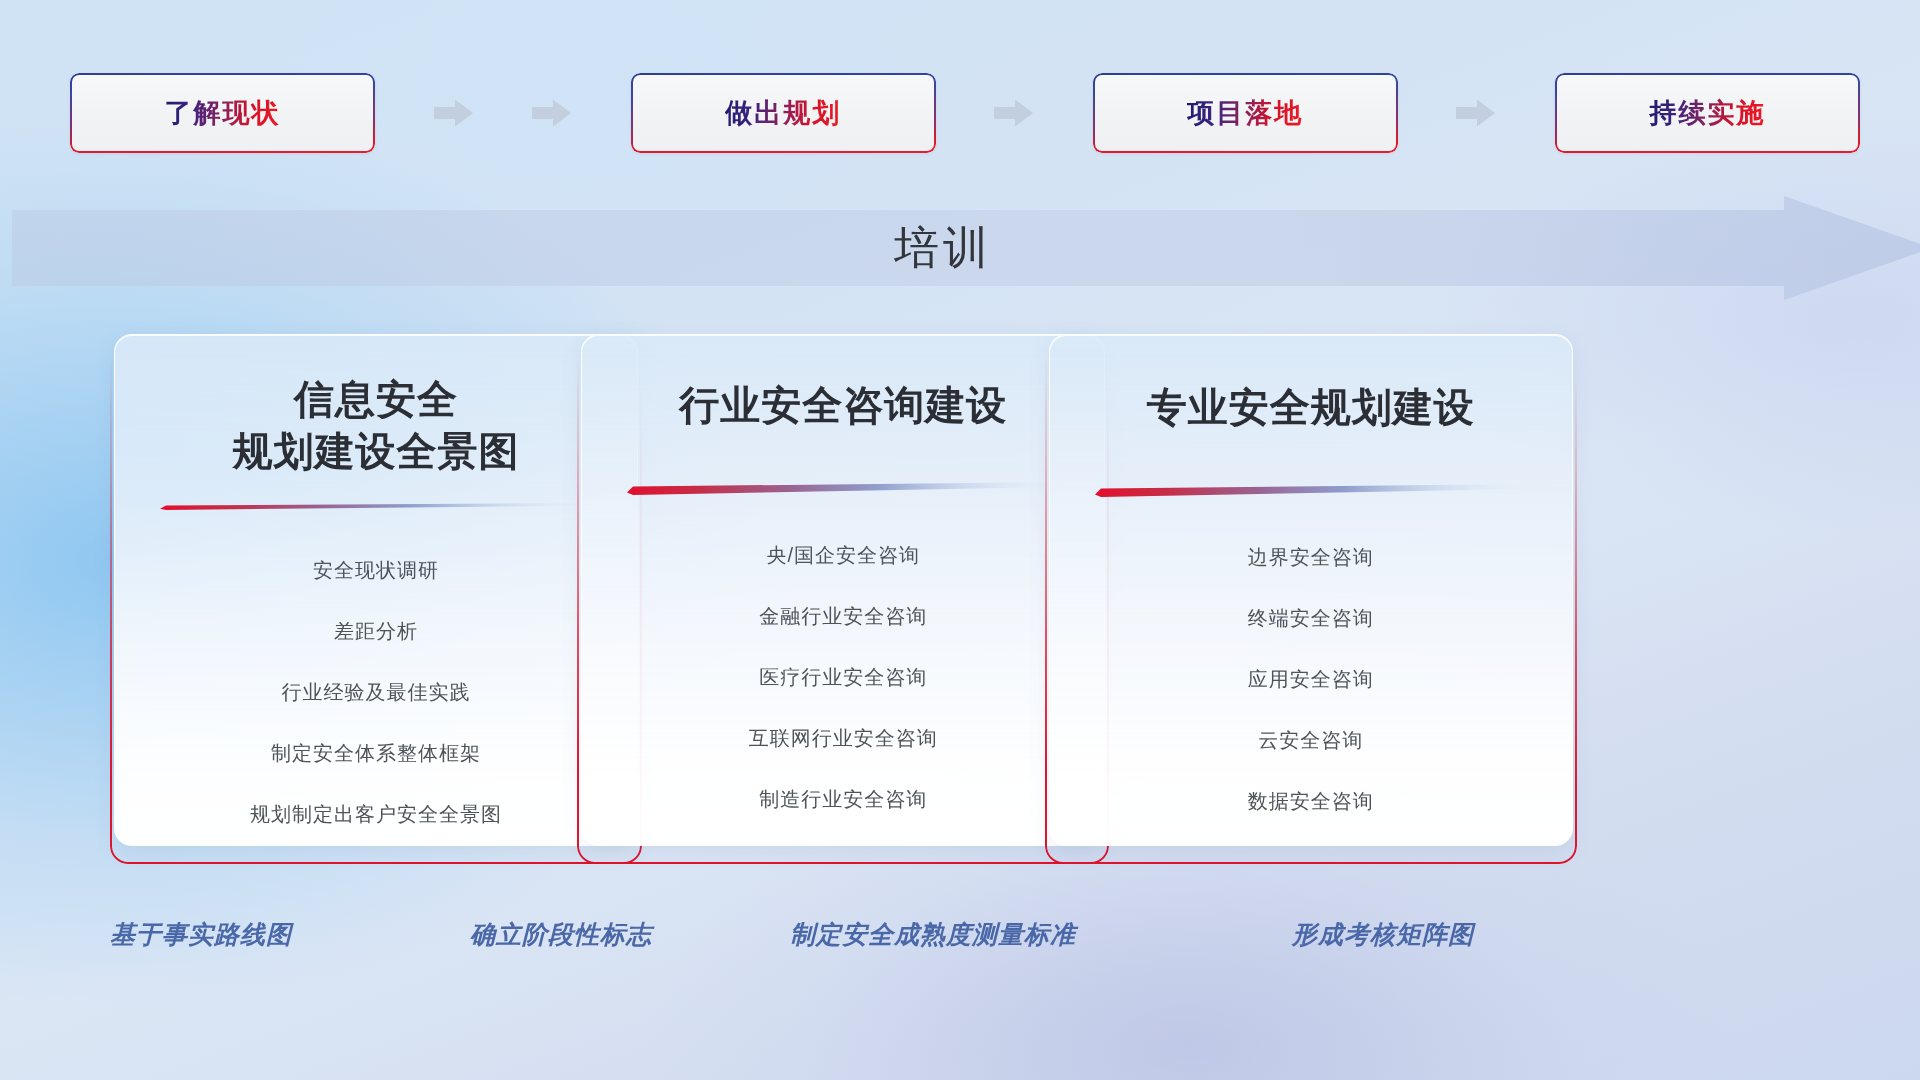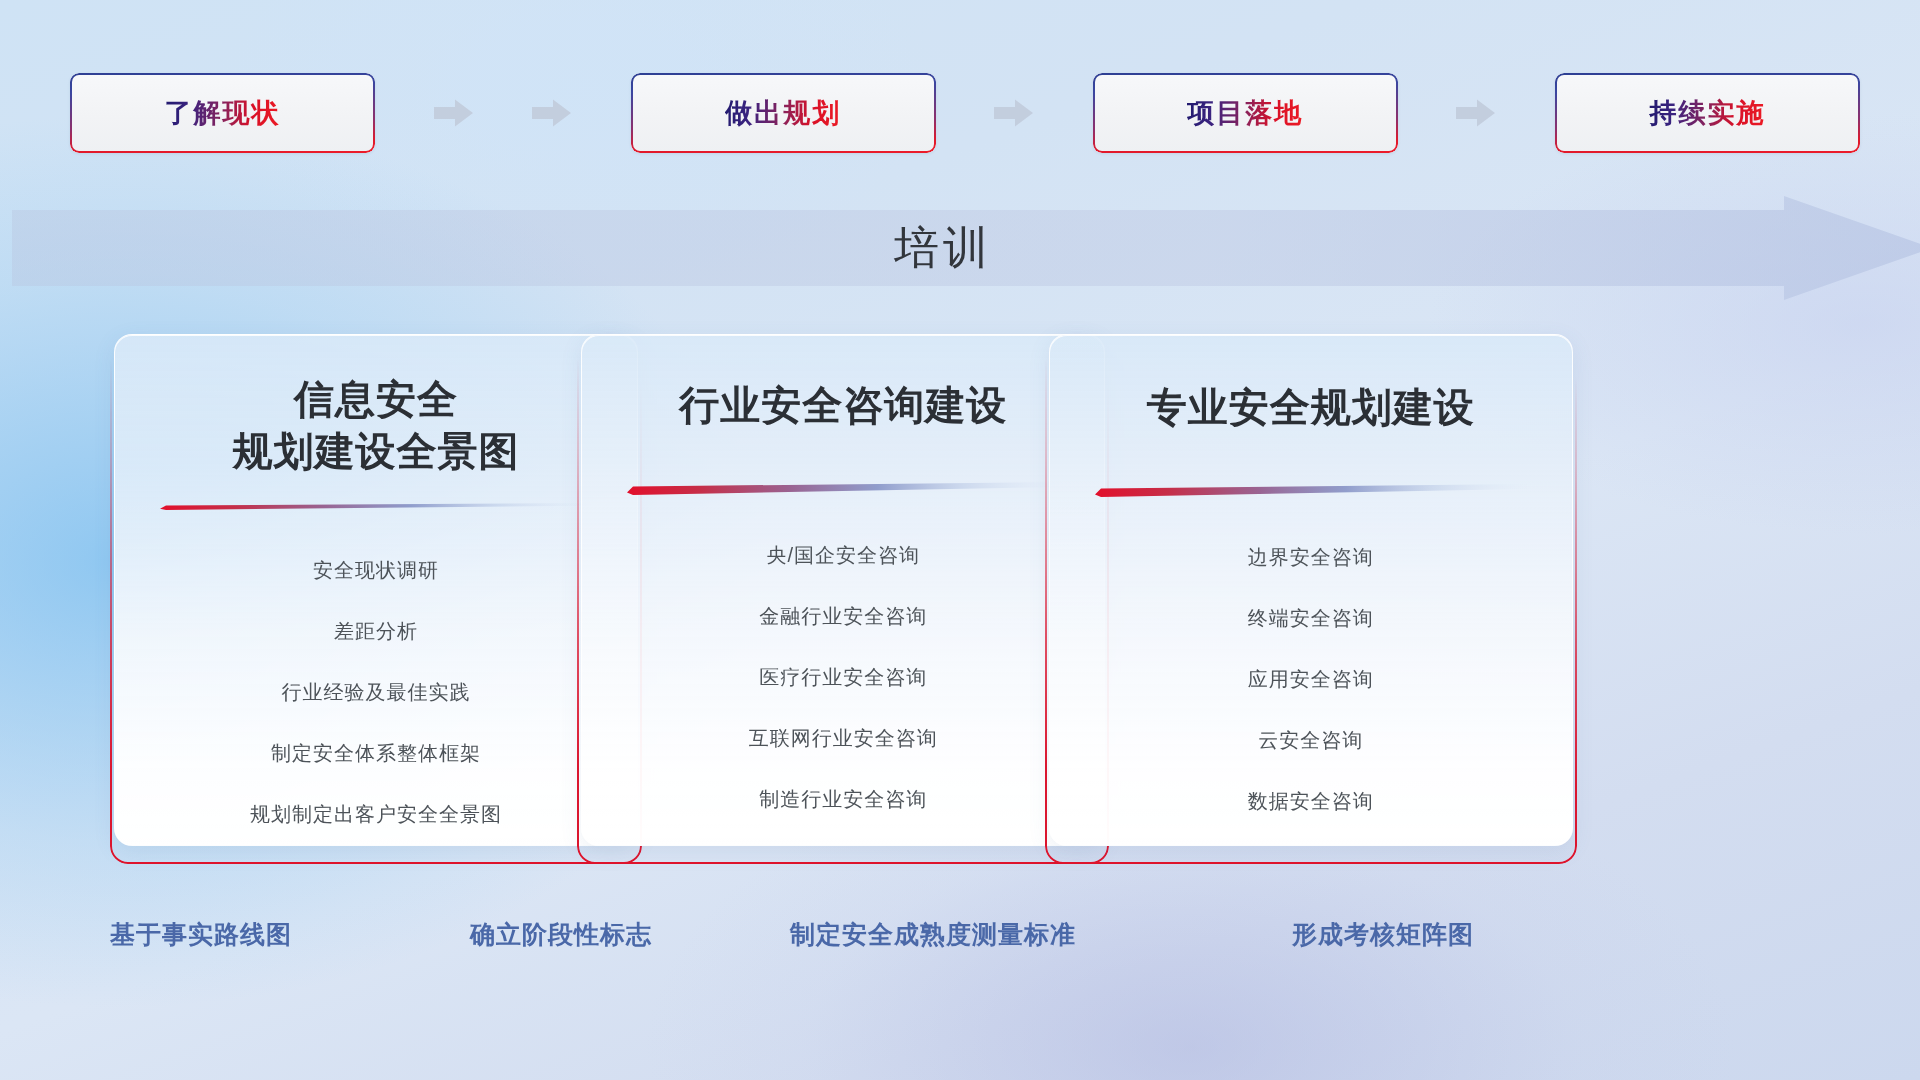--- a/index.html
+++ b/index.html
@@ -80,21 +80,21 @@
   }
   .card-title.two-line{ margin-top:38px; }
   .divider{ margin-top:26px; width:432px; height:13px; }
   .card-list{ margin-top:30px; width:100%; display:flex; flex-direction:column; align-items:center; }
   .card-item{
     font-size:20px; color:#4d5359; line-height:1; letter-spacing:1px;
     padding:8px 0 8px 0; margin-bottom:13px; text-align:left;margin-top:12px;
   }
 
   
-  .footnotes{ position:absolute; left:0; top:918px; width:1920px; height:46px; }
+  .footnotes{ position:absolute; left:0; top:918px; width:1920px; height:46px;font-style:italic; }
   .footnote{
     position:absolute; top:0; font-size:25px; font-weight:700;
     color:#4a68a8; letter-spacing:1px; white-space:nowrap;
   }
 </style>
 </head>
 <body>
 
 <div class="step-row">
 

